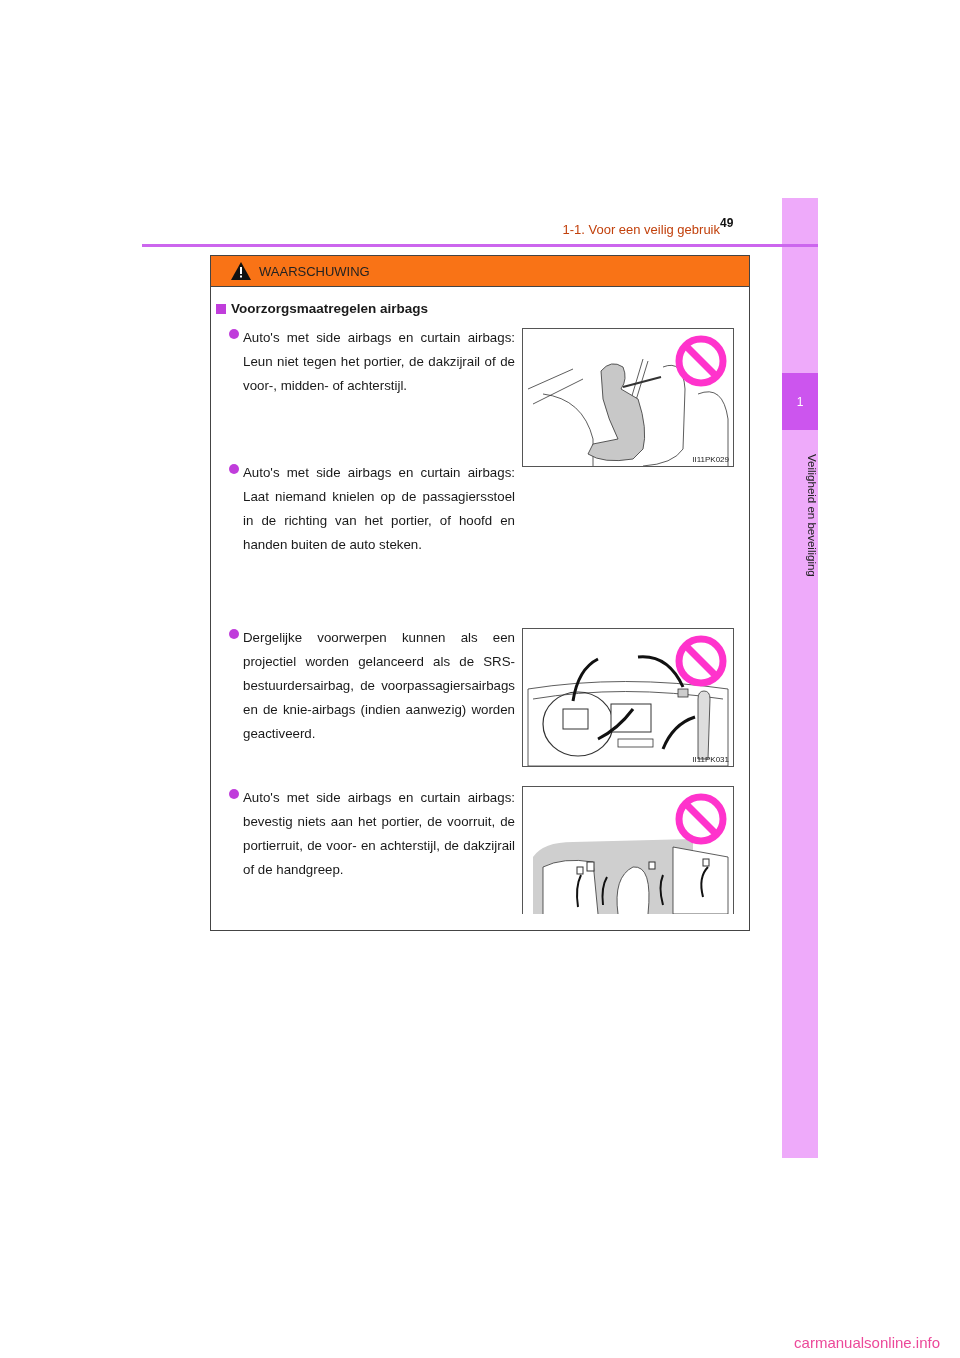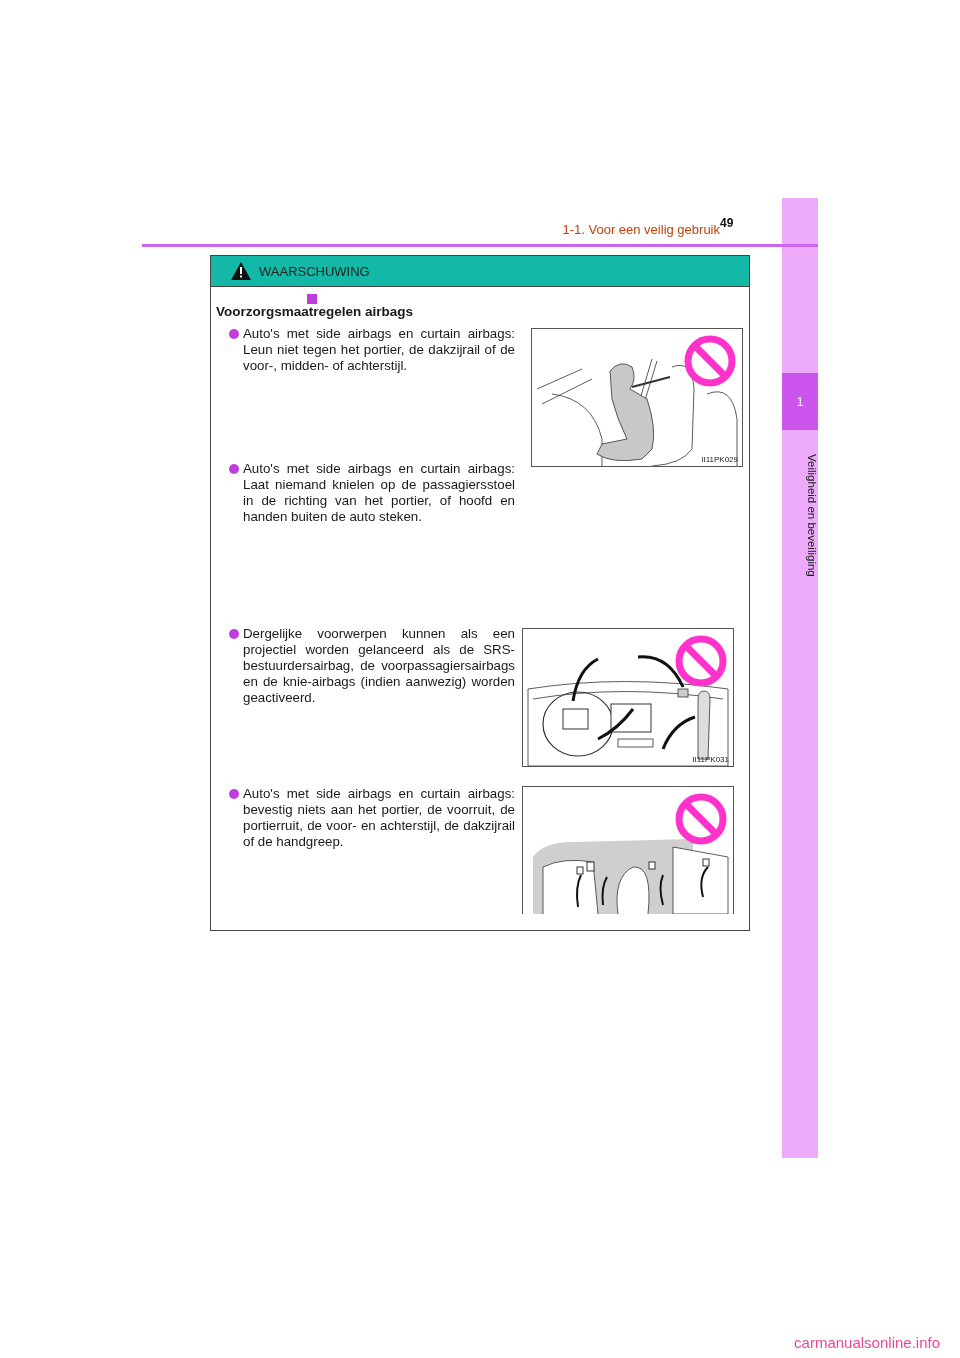--- a/index.html
+++ b/index.html
@@ -29,33 +29,33 @@
       position: absolute; right: 240px; top: 222px; font-size: 13px; color: #c2410c;
     }
     .page-number {
       position: absolute; left: 720px; top: 216px; font-size: 12px; font-weight: bold; color: #111;
     }
     .warn-box {
       position: absolute; left: 210px; top: 255px; width: 538px; height: 674px;
       border: 1.5px solid #444; background: #fff;
     }
     .warn-head {
-      height: 30px; background: #14b8a6; border-bottom: 1.5px solid #444;
+      height: 30px; background: #f97316; border-bottom: 1.5px solid #444;
       display: flex; align-items: center; padding-left: 20px; font-size: 13px; color: #222;
     }
     .warn-icon { width: 20px; height: 18px; margin-right: 8px; }
     .section-title {
-      position: absolute; left: 5px; top: 38px; font-size: 13.5px; font-weight: bold;
-      display: flex; align-items: center; flex-direction: column;
+      position: absolute; left: 5px; top: 45px; font-size: 13.5px; font-weight: bold;
+      display: flex; align-items: center;
     }
     .section-square {
       width: 10px; height: 10px; background: #c03ddb; margin-right: 5px; display: inline-block;
     }
     .item {
-      position: absolute; left: 18px; width: 286px; font-size: 13.3px; line-height: 16px;
+      position: absolute; left: 18px; width: 286px; font-size: 13.3px; line-height: 24px;
       text-align: justify;
     }
     .item .bullet {
       position: absolute; left: 0; top: 3px; width: 10px; height: 10px; border-radius: 50%;
       background: #c03ddb;
     }
     .item p { margin: 0 0 8px 14px; }
     .illus {
       position: absolute; left: 311px; width: 210px; border: 1px solid #555; background: #fff;
       overflow: hidden;
@@ -94,21 +94,21 @@
 
   <div class="section-title">
     <span class="section-square"></span>
     <span>Voorzorgsmaatregelen airbags</span>
   </div>
 
   <div class="item" style="top:70px;">
     <span class="bullet"></span>
     <p>Auto's met side airbags en curtain airbags: Leun niet tegen het portier, de dakzijrail of de voor-, midden- of achterstijl.</p>
   </div>
-  <div class="illus" style="top:72px;height:137px;margin-left:9px;">
+  <div class="illus" style="top:72px;height:137px;">
     <svg width="210" height="137" viewBox="0 0 210 137">
       <path d="M5,60 L50,40 M10,75 L60,50 M20,65 Q60,70 70,110 L70,137" stroke="#333" fill="none" stroke-width="0.8"></path>
       <path d="M120,30 L90,130 M125,32 L95,130" stroke="#333" fill="none" stroke-width="0.8"></path>
       <path d="M140,38 Q160,30 162,60 L160,120 Q150,135 120,137" stroke="#333" fill="#fff" stroke-width="0.8"></path>
       <path d="M175,65 Q200,55 205,90 L205,137" stroke="#333" fill="none" stroke-width="0.8"></path>
       <path d="M78,42 Q88,30 100,38 Q105,50 98,60 L115,70 Q125,100 120,120 L110,130 Q80,135 65,125 L70,115 L95,110 Q85,90 80,70 Z" fill="#c8c8c8" stroke="#333" stroke-width="0.8"></path>
       <line x1="100" y1="58" x2="138" y2="48" stroke="#333" stroke-width="2"></line>
     </svg>
     <svg class="no-sign" viewBox="0 0 52 52">
       <circle cx="26" cy="26" r="22" fill="none" stroke="#ff33cc" stroke-width="7"></circle>

